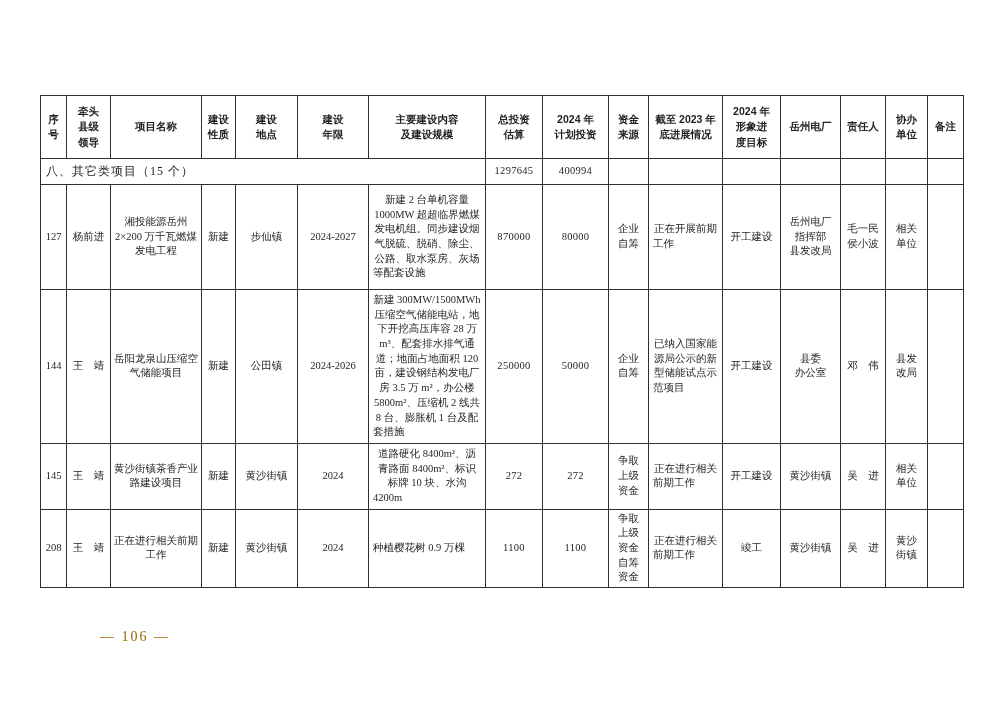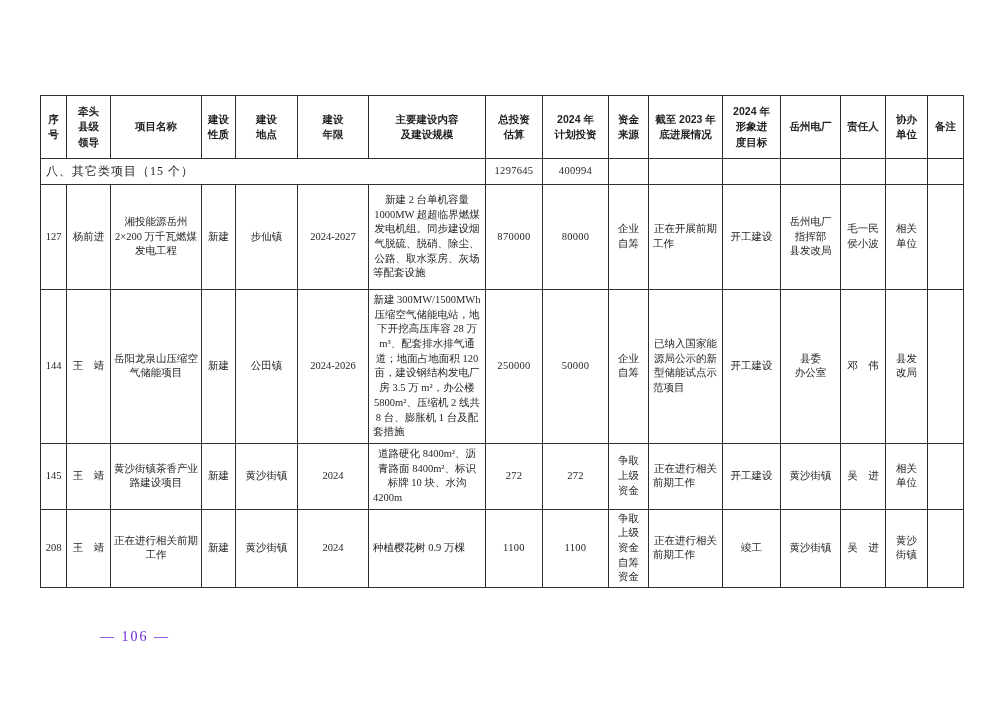--- a/index.html
+++ b/index.html
@@ -48,21 +48,21 @@
     text-align: left !important;
     font-size: 12px !important;
     padding-left: 5px !important;
     letter-spacing: 1px;
   }
   .footer-pagenum {
     position: absolute;
     left: 100px; top: 629px;
     font-size: 14px;
     letter-spacing: 2px;
-    color: #6d28d9;
+    color: #a16207;
   }
 </style>
 </head>
 <body>
 
 <div class="sheet">
 
   <table class="projects">
     <colgroup>
       <col style="width:26px">

